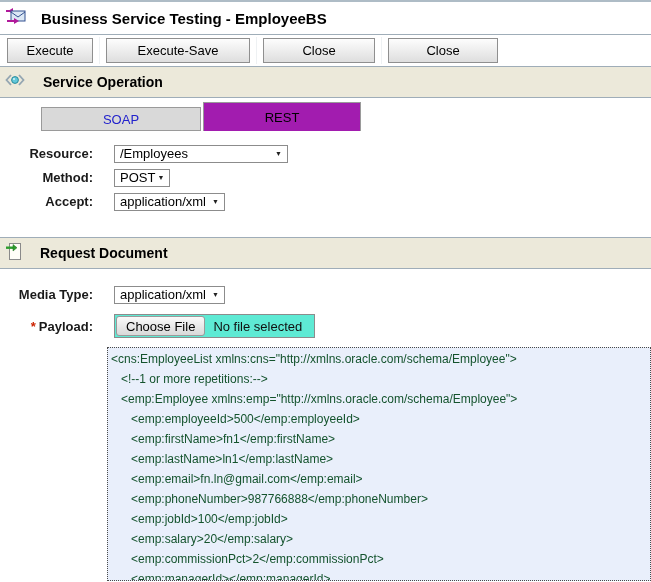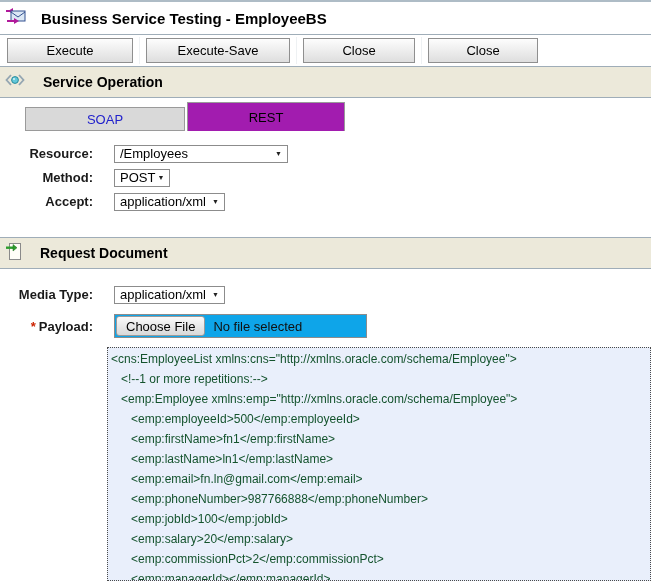--- a/index.html
+++ b/index.html
@@ -5,42 +5,42 @@
   * { margin:0; padding:0; box-sizing:border-box; }
   html,body { width:651px; height:582px; background:#fff; overflow:hidden;
     font-family:"Liberation Sans","DejaVu Sans",sans-serif; color:#000; }
   .top-line { height:2px; background:#aebcc6; }
   .sep { height:1px; background:#9fadb8; }
   .title-row { height:32px; display:flex; align-items:center; padding-left:5px; gap:14px; }
   .title-text { font-size:15px; font-weight:bold; }
   .button-row { height:31px; display:flex; align-items:center; padding-left:7px; }
   .btn { height:25px; border:1px solid #8f8f8f; background:linear-gradient(#fdfdfd,#dedede);
     font-size:13px; font-family:inherit; cursor:pointer; }
-  .btn-execute { width:126px; } .btn-execute-save { width:144px; }
+  .btn-execute { width:86px; } .btn-execute-save { width:144px; }
   .btn-reset { width:112px; } .btn-close { width:110px; }
   .vdiv { width:1px; height:27px; background:#cdd3d8; margin:0 6px; border-left:1px solid #eef1f3; }
   .section-header { height:30px; background:#ece9da; display:flex; align-items:center;
     padding-left:5px; gap:18px; }
   .section-title { font-size:14px; font-weight:bold; }
   .tab-row { margin-top:4px; height:29px; padding-left:25px; display:flex; align-items:flex-end; }
   .tab { display:flex; align-items:center; justify-content:center; font-size:13px; cursor:pointer; }
   .tab-inactive { width:160px; height:24px; background:#d9d9d9; border:1px solid #9a9a9a;
-    color:#2222cc; margin-right:2px; }
+    color:#2222cc; margin-right:2px;margin-left:16px; }
   .tab-active { width:158px; height:29px; background:#a21caf; border:1px solid #9a9a9a;
     border-bottom:none; color:#000; }
   .form-area { margin-top:12px; }
   .frow { display:flex; align-items:center; margin-bottom:3px; min-height:21px;gap:12px; }
   .flabel { width:102px; text-align:right; padding-right:9px; font-size:13px; font-weight:bold; color:#1a1a1a; }
   .req { color:#cc2200; font-weight:bold; margin-right:3px; }
   .select { display:inline-flex; align-items:center; height:16px; border:1px solid #8c8c8c;
     background:#fff; font-size:13px; padding:8px 5px; cursor:pointer; }
   .select .arrow { font-size:7px; margin-left:6px; color:#222; }
   .select-resource { width:174px; justify-content:space-between; }
   .gap-lg { height:22px; }
-  .filebox { width:253px; height:24px; background:#0ea5e9; border:1px solid #8c8c8c;
+  .filebox { width:201px; height:24px; background:#5eead4; border:1px solid #8c8c8c;
     display:flex; align-items:center; padding-left:1px; cursor:pointer; }
   .choose-btn { height:20px; padding:0 9px; font-size:13px; font-family:inherit;
     border:1px solid #9a9a9a; border-radius:3px; background:linear-gradient(#fafafa,#d9d9d9); cursor:pointer; }
   .file-status { font-size:13px; margin-left:8px; color:#111; }
   .payload-textarea { display:block; margin:9px 0 0 107px; width:544px; height:234px;
     background:#e9effb; border:1px dotted #4a4a4a; outline:none; resize:none; overflow:hidden;
     font-family:"Liberation Sans","DejaVu Sans",sans-serif; font-size:12px; line-height:20px;
     padding:1px 3px; white-space:pre; color:#14532d; }
   .mt9 { margin-top:9px; } .mt15 { margin-top:15px; }
 </style>

